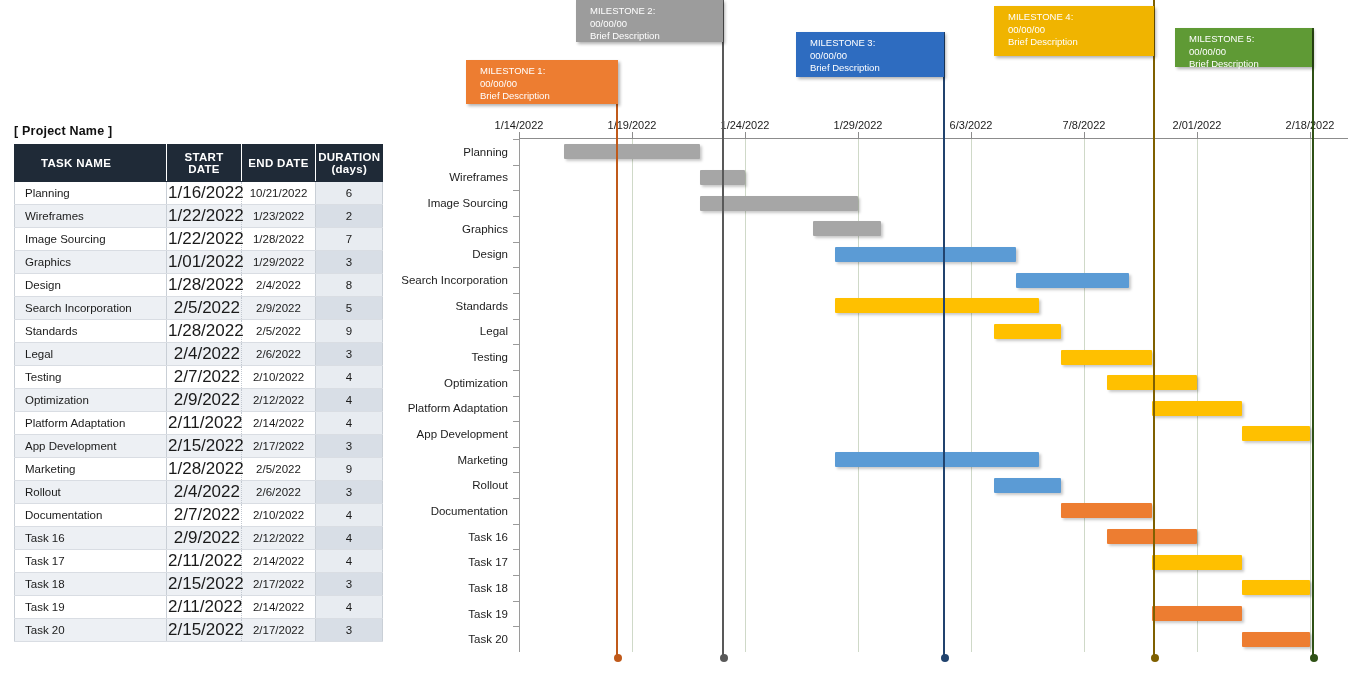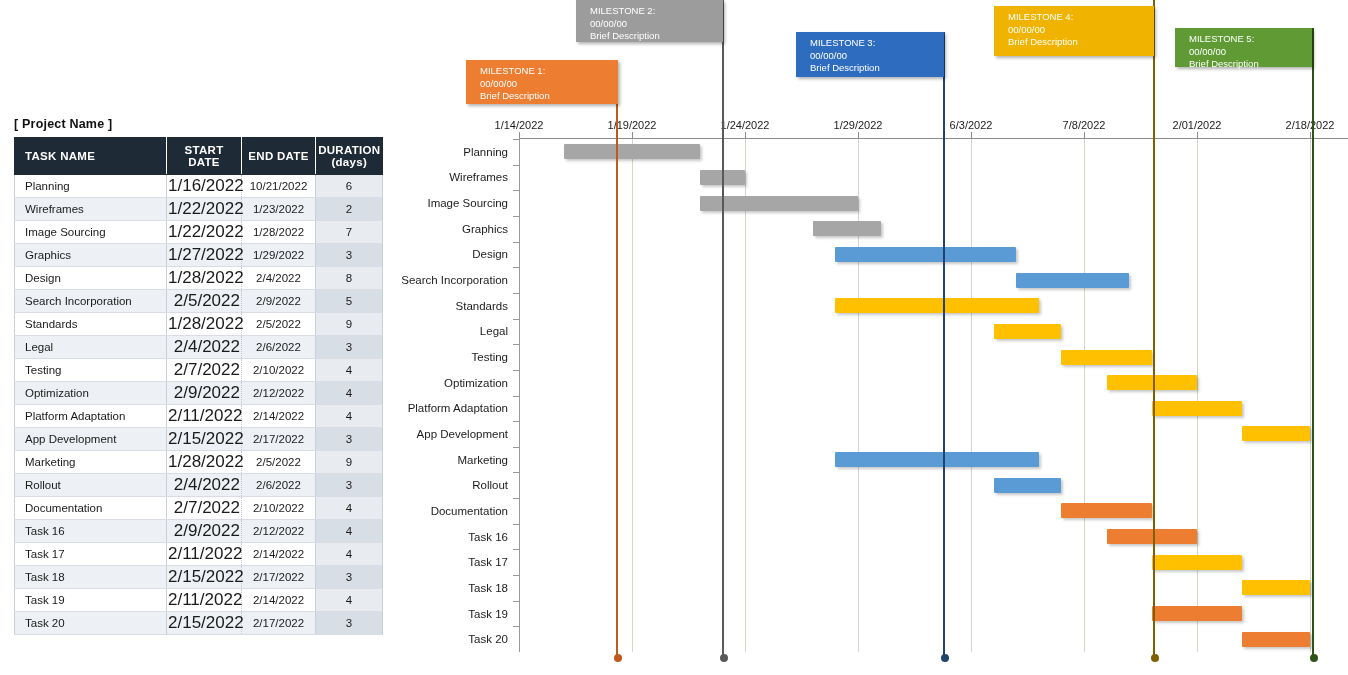--- a/index.html
+++ b/index.html
@@ -12,21 +12,21 @@
     height: 675px;
     position: relative;
     font-family: "Liberation Sans", sans-serif;
     overflow: hidden;
     color: #1a1a1a;
   }
 
   
   #left-panel {
     position: absolute;
-    left: 0; top: 0;
+    left: 0; top: 7px;
     width: 400px; height: 501px;
   }
   #project-title {
     position: absolute;
     left: 14px; top: 117px;
     font-size: 12.5px;
     font-weight: bold;
     letter-spacing: .2px;
     color: #111;
   }
@@ -49,21 +49,21 @@
     font-weight: bold;
     font-size: 11.5px;
     letter-spacing: .3px;
     border-color: #1f2a37;
     border-right: 1px solid #ffffff;
     height: 37px;
     line-height: 12px;
   }
   #task-table thead th.h-task {
     text-align: left;
-    padding-left: 10px;
+    padding-left: 26px;
     width: 152px;
   }
   #task-table thead th.h-start { width: 75px; text-align: center; }
   #task-table thead th.h-end   { width: 74px; text-align: center; }
   #task-table thead th.h-dur   { width: 67px; text-align: center; border-right: none; }
   #task-table tbody td {
     border: 1px solid #d9dde3;
     border-left: none;
     border-right: none;
   }
@@ -213,21 +213,21 @@
           <td class="c-dur">2</td>
         </tr>
         <tr class="odd">
           <td class="c-name">Image Sourcing</td>
           <td class="c-start">1/22/2022</td>
           <td class="c-end">1/28/2022</td>
           <td class="c-dur">7</td>
         </tr>
         <tr class="even">
           <td class="c-name">Graphics</td>
-          <td class="c-start">1/27/2022</td>
+          <td class="c-start">1/01/2022</td>
           <td class="c-end">1/29/2022</td>
           <td class="c-dur">3</td>
         </tr>
         <tr class="odd">
           <td class="c-name">Design</td>
           <td class="c-start">1/28/2022</td>
           <td class="c-end">2/4/2022</td>
           <td class="c-dur">8</td>
         </tr>
         <tr class="even">

